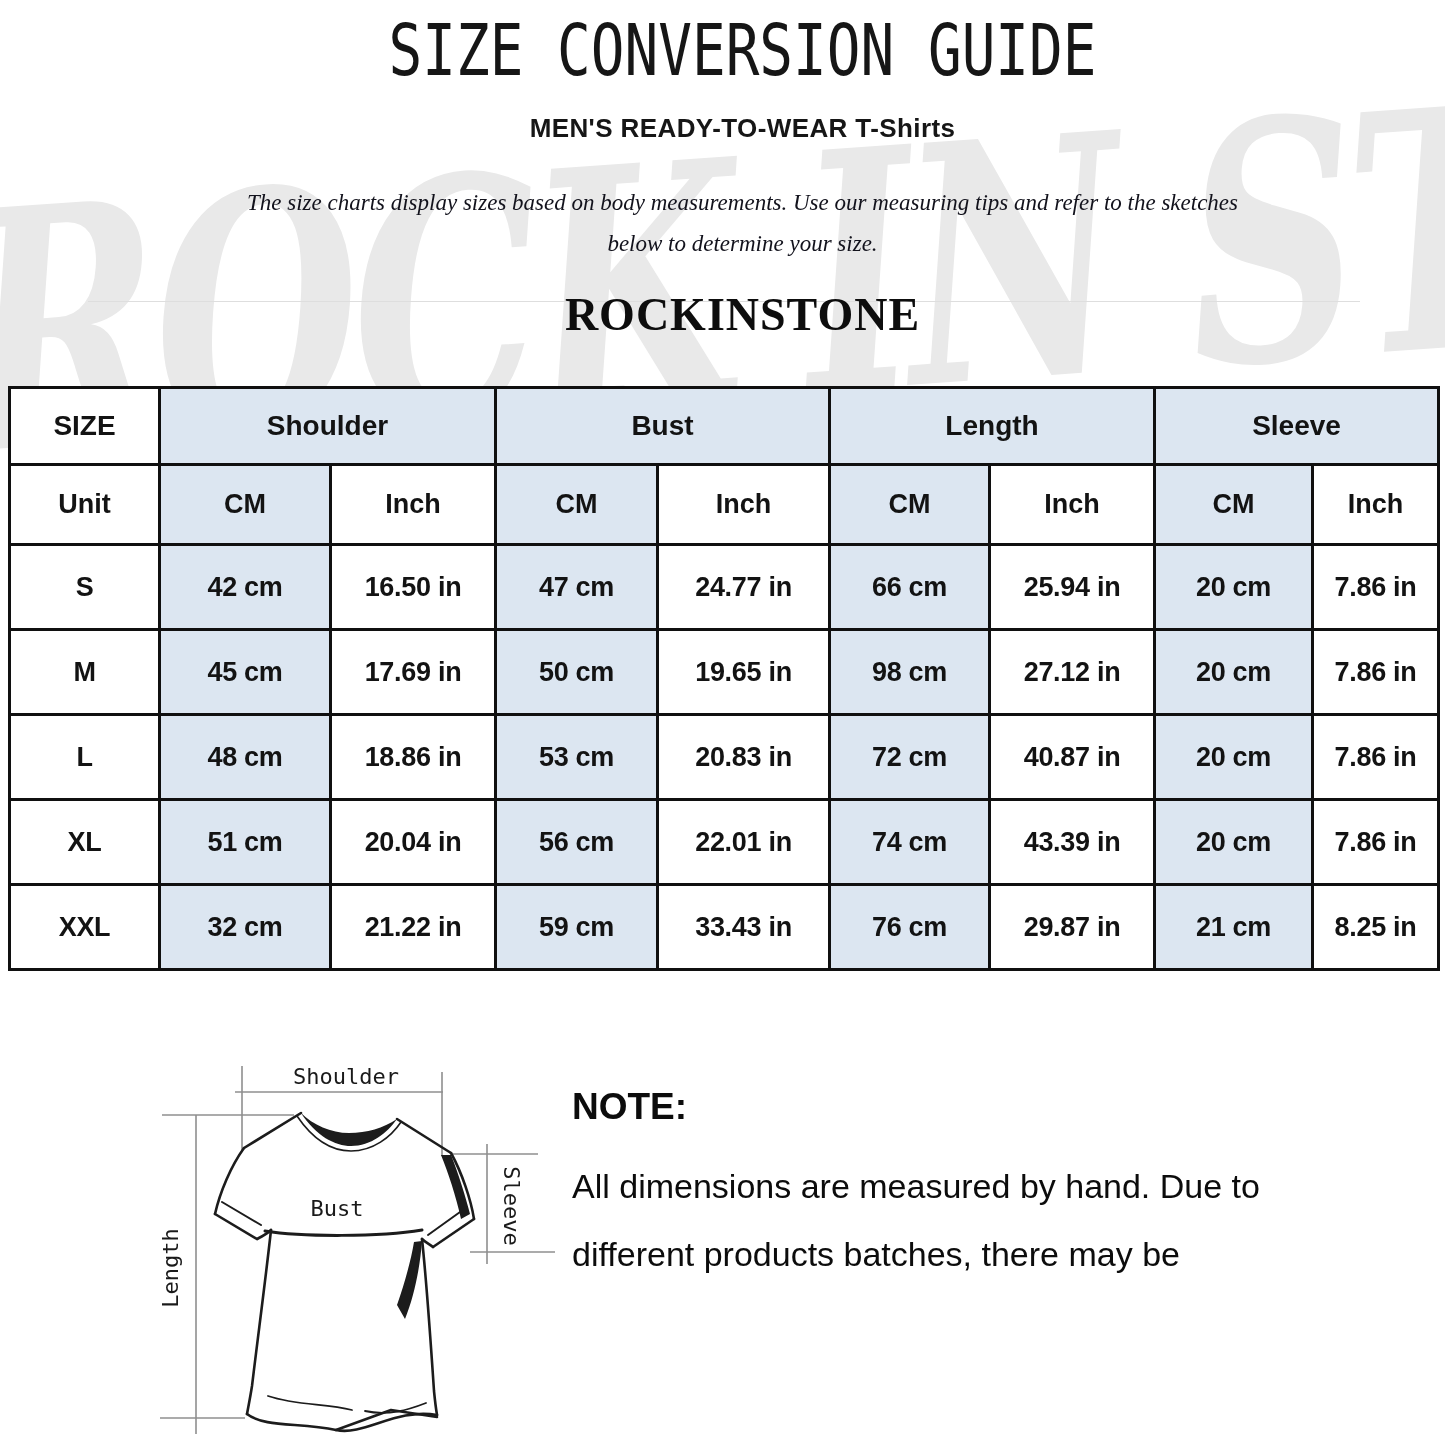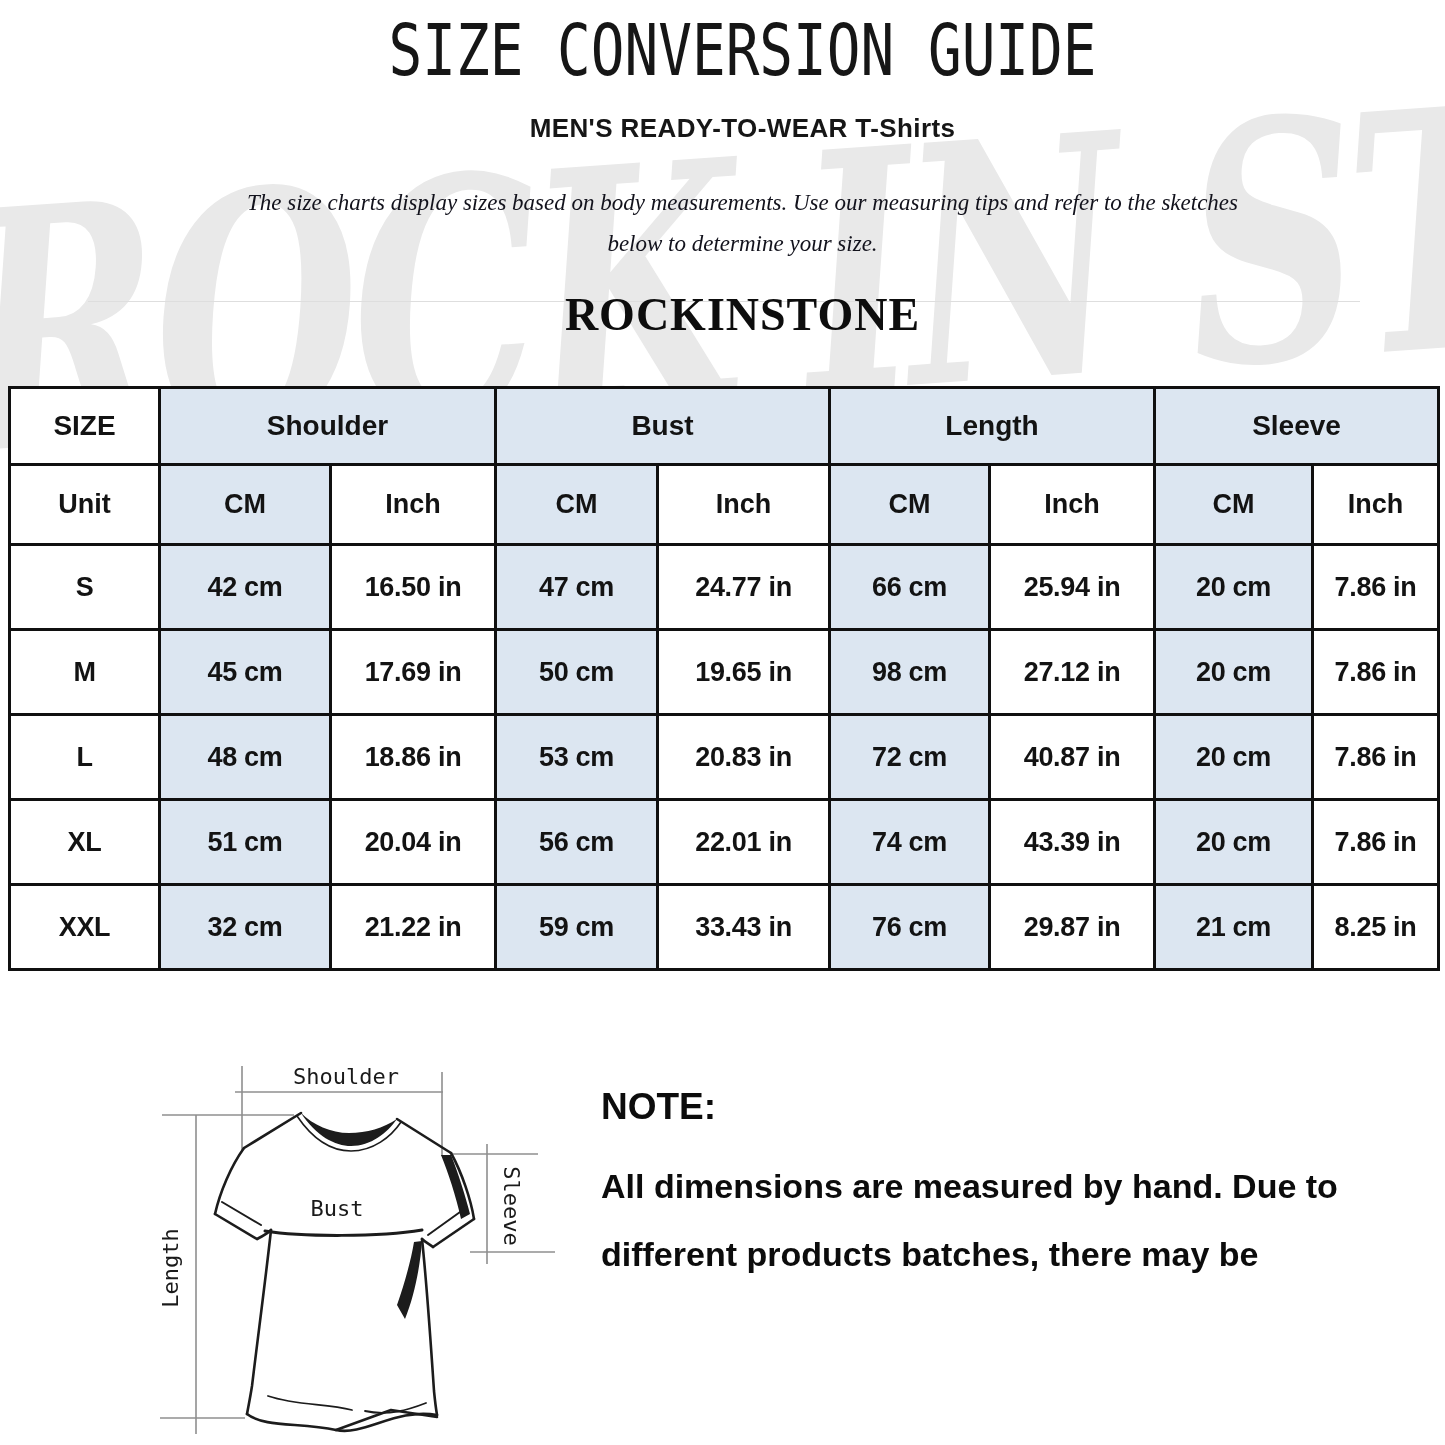--- a/index.html
+++ b/index.html
@@ -33,23 +33,23 @@
   .size-table th,.size-table td{border:3px solid var(--border-black,#101010);
     text-align:center;vertical-align:middle;font-weight:700;color:#131313;padding:0;}
   .size-table thead tr.group-row th{height:74px;font-size:28px;}
   .size-table thead tr.unit-row th{height:77px;font-size:27px;}
   .size-table tbody td{height:82px;font-size:27px;letter-spacing:-.3px;}
   .c-blue{background:var(--cell-blue,#dce6f1);}
   .c-white{background:#ffffff;}
 
   
   .diagram-svg{position:absolute;top:1056px;left:140px;z-index:1;}
-  .note{position:absolute;top:1086px;left:601px;width:820px;z-index:1;}
+  .note{position:absolute;top:1086px;left:572px;width:820px;z-index:1;}
   .note-heading{font-size:37px;font-weight:700;color:#0c0c0c;}
-  .note-line{font-size:34px;font-weight:700;line-height:68px;color:#0c0c0c;margin:0;}
+  .note-line{font-size:34px;font-weight:400;line-height:68px;color:#0c0c0c;margin:0;}
   .note-line:first-of-type{margin-top:24px;}
 </style>
 </head>
 <body>
 
 <div class="page">
 
   <div class="watermark">ROCK IN STONE</div>
   <div class="hairline"></div>
 

